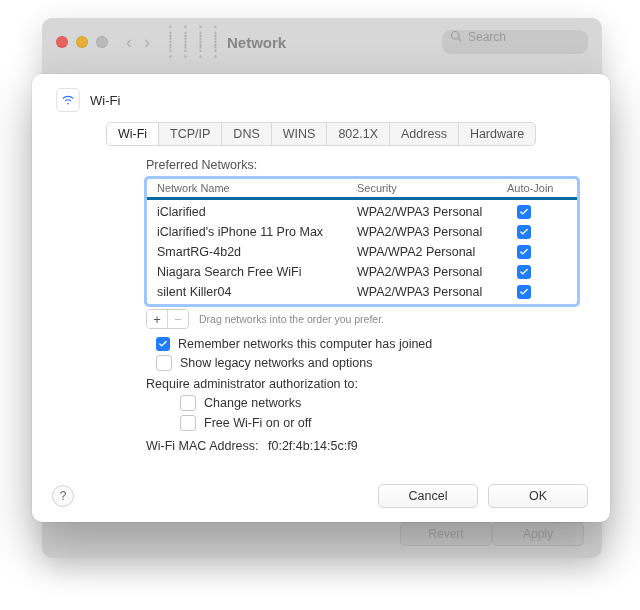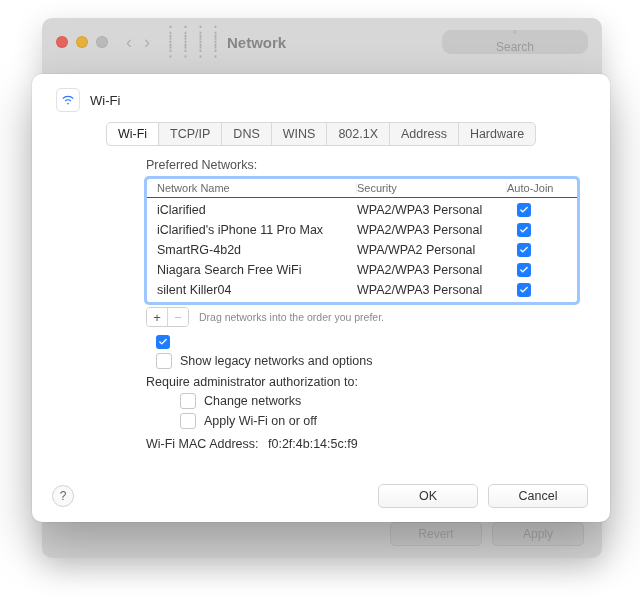--- a/index.html
+++ b/index.html
@@ -80,34 +80,31 @@
     font-weight: 600;
     color: #8a8a8a;
   }
   .back-search {
     margin-left: auto;
     width: 130px;
     height: 24px;
     border-radius: 9px;
     background: #d9d9d9;
     display: flex;
-    align-items: center;
     padding: 0 8px;
     gap: 6px;
     color: #a3a3a3;
-    flex-direction: column;
   }
   .back-search svg { width: 12px; height: 12px; }
   .back-search span { font-size: 12px;}
   .back-footer {
     position: absolute;
     right: 18px;
     bottom: 12px;
     display: flex;
-    gap: 10px;
   }
   .back-footer .btn {
     min-width: 62px;
     height: 22px;
     line-height: 22px;
     text-align: center;
     border-radius: 5px;
     background: #e3e3e3;
     color: #b9b9b9;
     font-size: 12px;
@@ -185,21 +182,21 @@
     background: #fff;
   }
   .networks-head, .net-row {
     display: grid;
     grid-template-columns: 1fr 150px 60px;
     align-items: center;
     padding: 3px 10px;
     font-size: 11.5px;
   }
   .networks-head {
-    border-bottom: 1px solid #0369a1;
+    border-bottom: 3px solid #0369a1;
     color: #6b6b6b;
     font-size: 11px;
   }
   .networks-head > div { border-right: 1px solid #eee; padding-right: 4px;}
   .networks-head > div:last-child { border-right: 0; }
   .net-body { max-height: 110px; overflow: hidden; padding: 2px 0;}
   .net-row { color: #303030; font-size: 12.5px; padding: 2.5px 10px;}
   .cb {
     width: 14px; height: 14px;
     border-radius: 3px;
@@ -410,48 +407,49 @@
           </div>
           <span class="hint">Drag networks into the order you prefer.</span>
         </div>
 
         <div class="check-line">
           <span class="cb">
               <svg viewBox="0 0 16 16">
                 <path d="M3 8l3 3 7-7" stroke="#fff" stroke-width="2.2" fill="none" stroke-linecap="round" stroke-linejoin="round"></path>
               </svg>
             </span>
+          <span>Remember networks this computer has joined</span>
         </div>
         <div class="check-line">
           <span class="cb empty"></span>
           <span>Show legacy networks and options</span>
         </div>
 
         <div class="check-line" style="margin-top:6px;">
           <span>Require administrator authorization to:</span>
         </div>
         <div class="check-line indent">
           <span class="cb empty"></span>
           <span>Change networks</span>
         </div>
         <div class="check-line indent">
           <span class="cb empty"></span>
-          <span>Apply Wi-Fi on or off</span>
+          <span>Free Wi-Fi on or off</span>
         </div>
 
         <div class="mac-row">
           <span>Wi-Fi MAC Address:</span>
           <span class="val">f0:2f:4b:14:5c:f9</span>
         </div>
       </div>
 
       <div class="sheet-footer">
         <div class="help">?</div>
         <div class="foot-btns">
+          <div class="btn">Cancel</div>
           <div class="btn">OK</div>
-          <div class="btn">Cancel</div>
         </div>
       </div>
 
     </div>
   </div>
 
 </div>
 
 </body></html>

